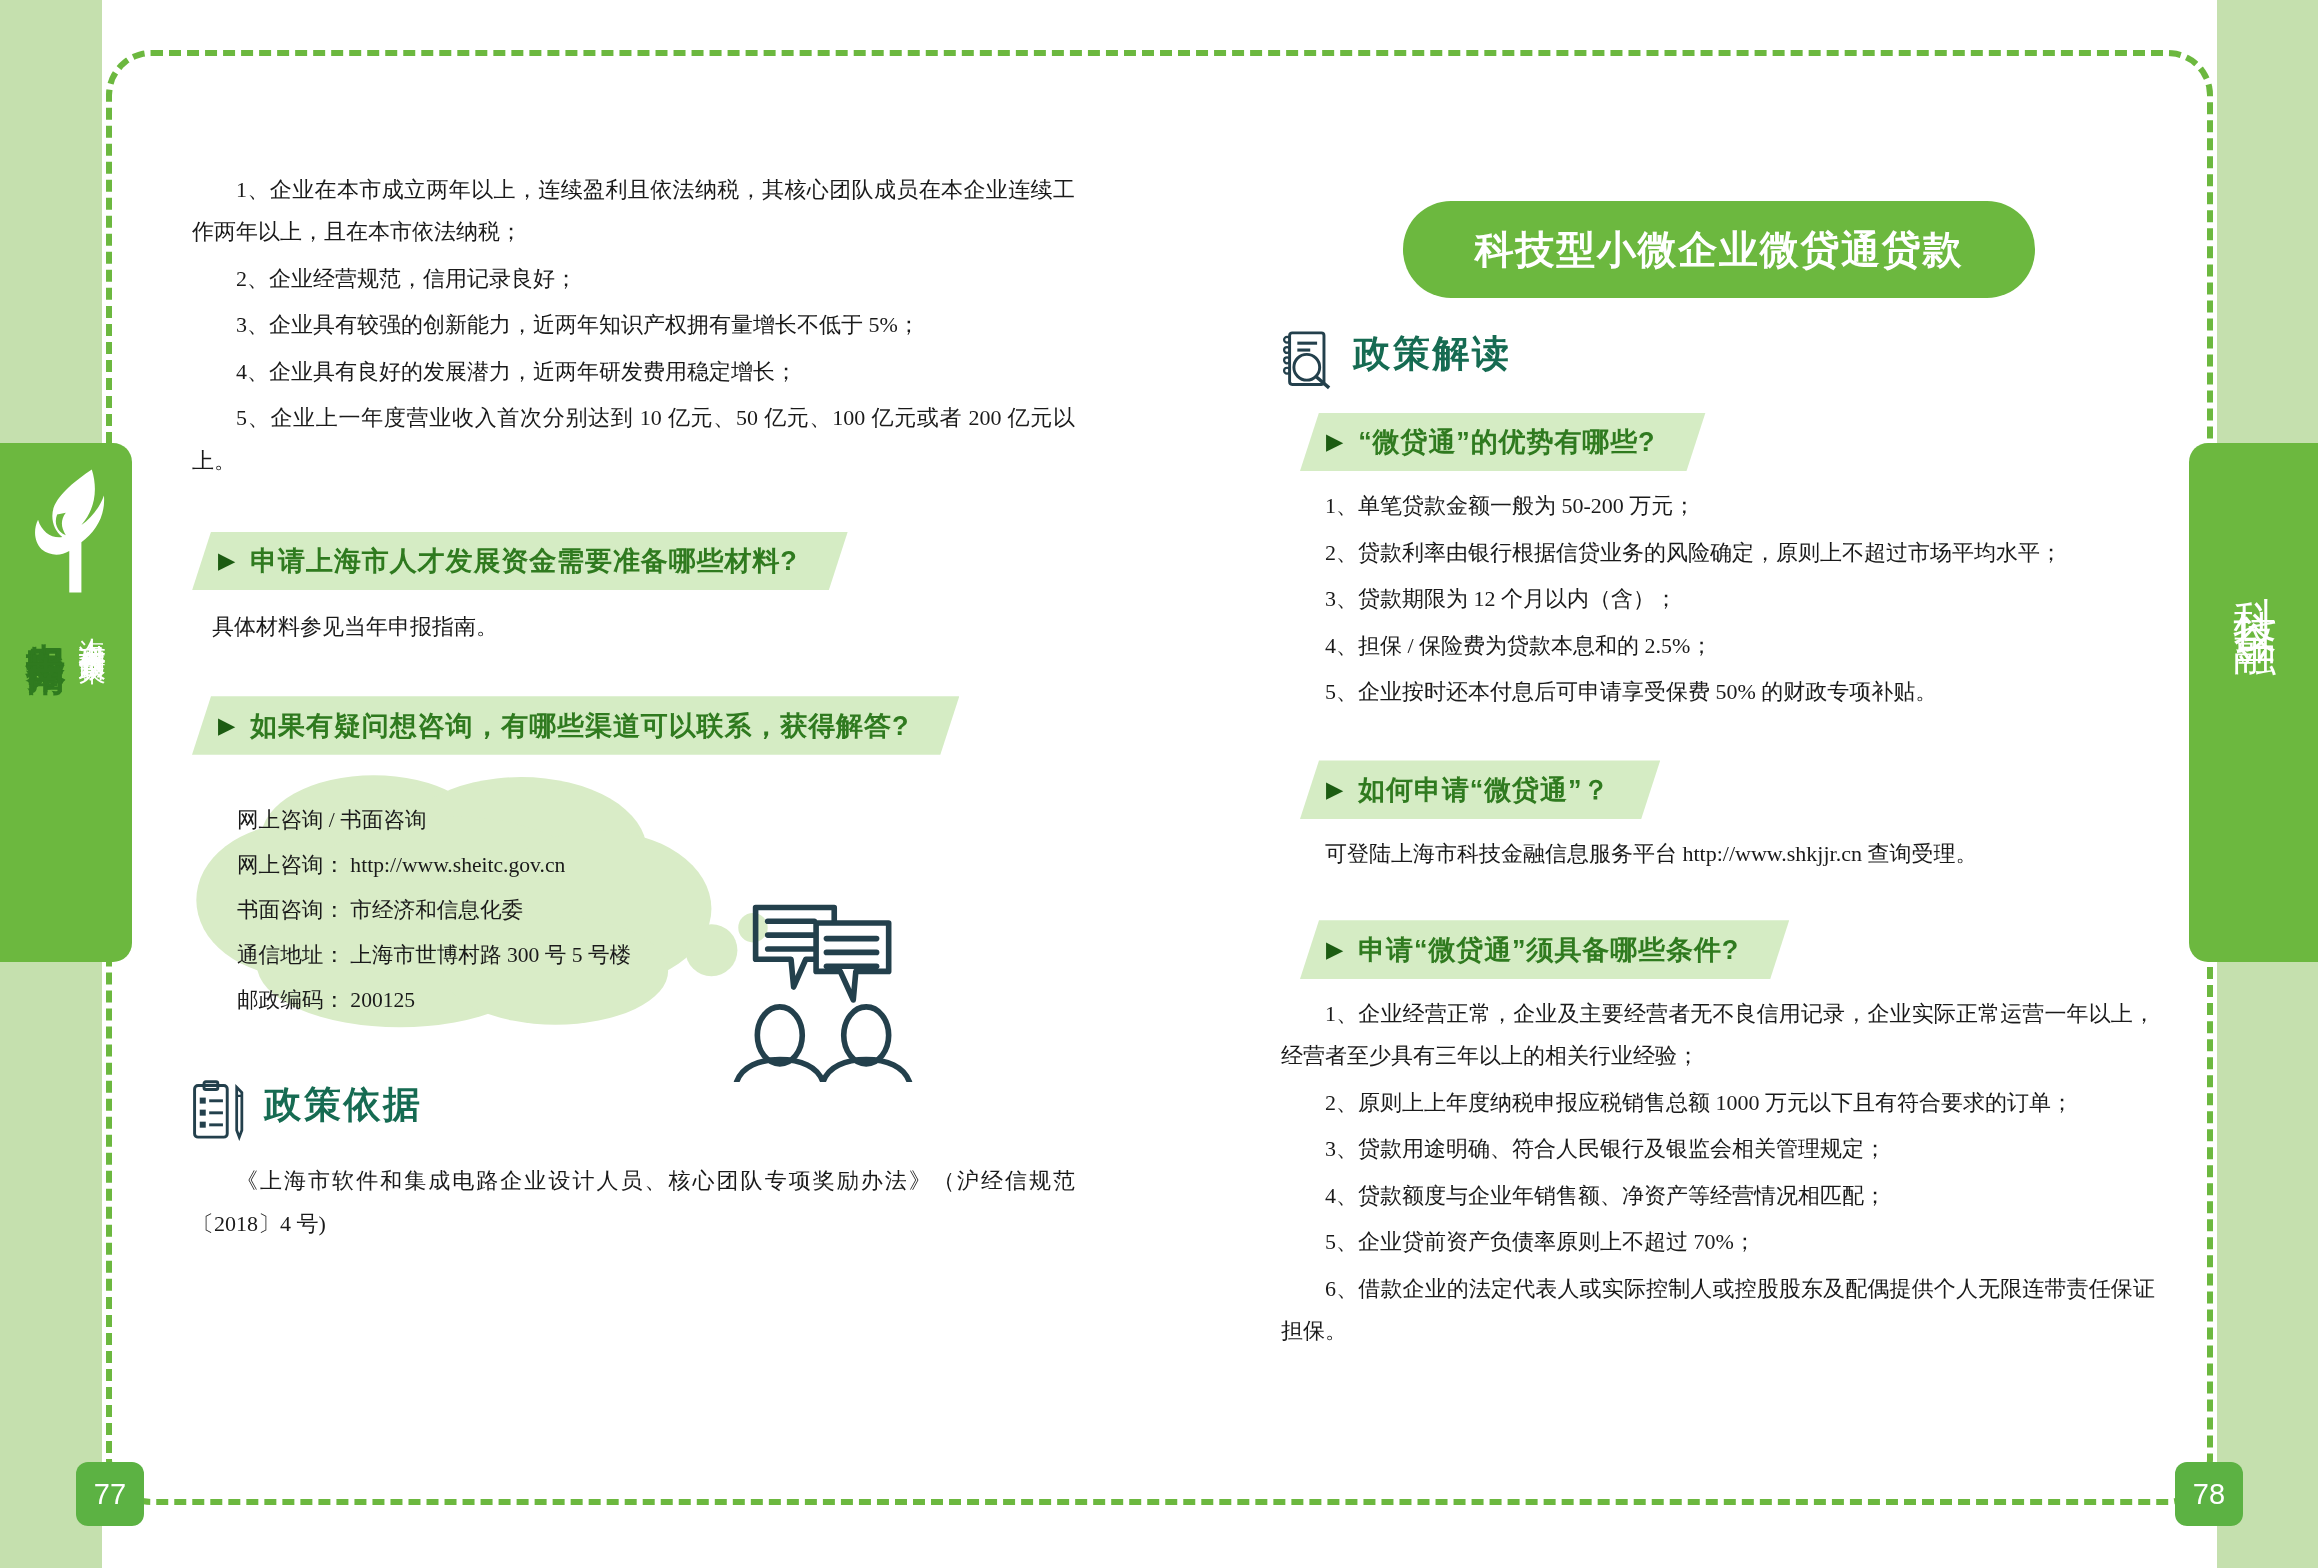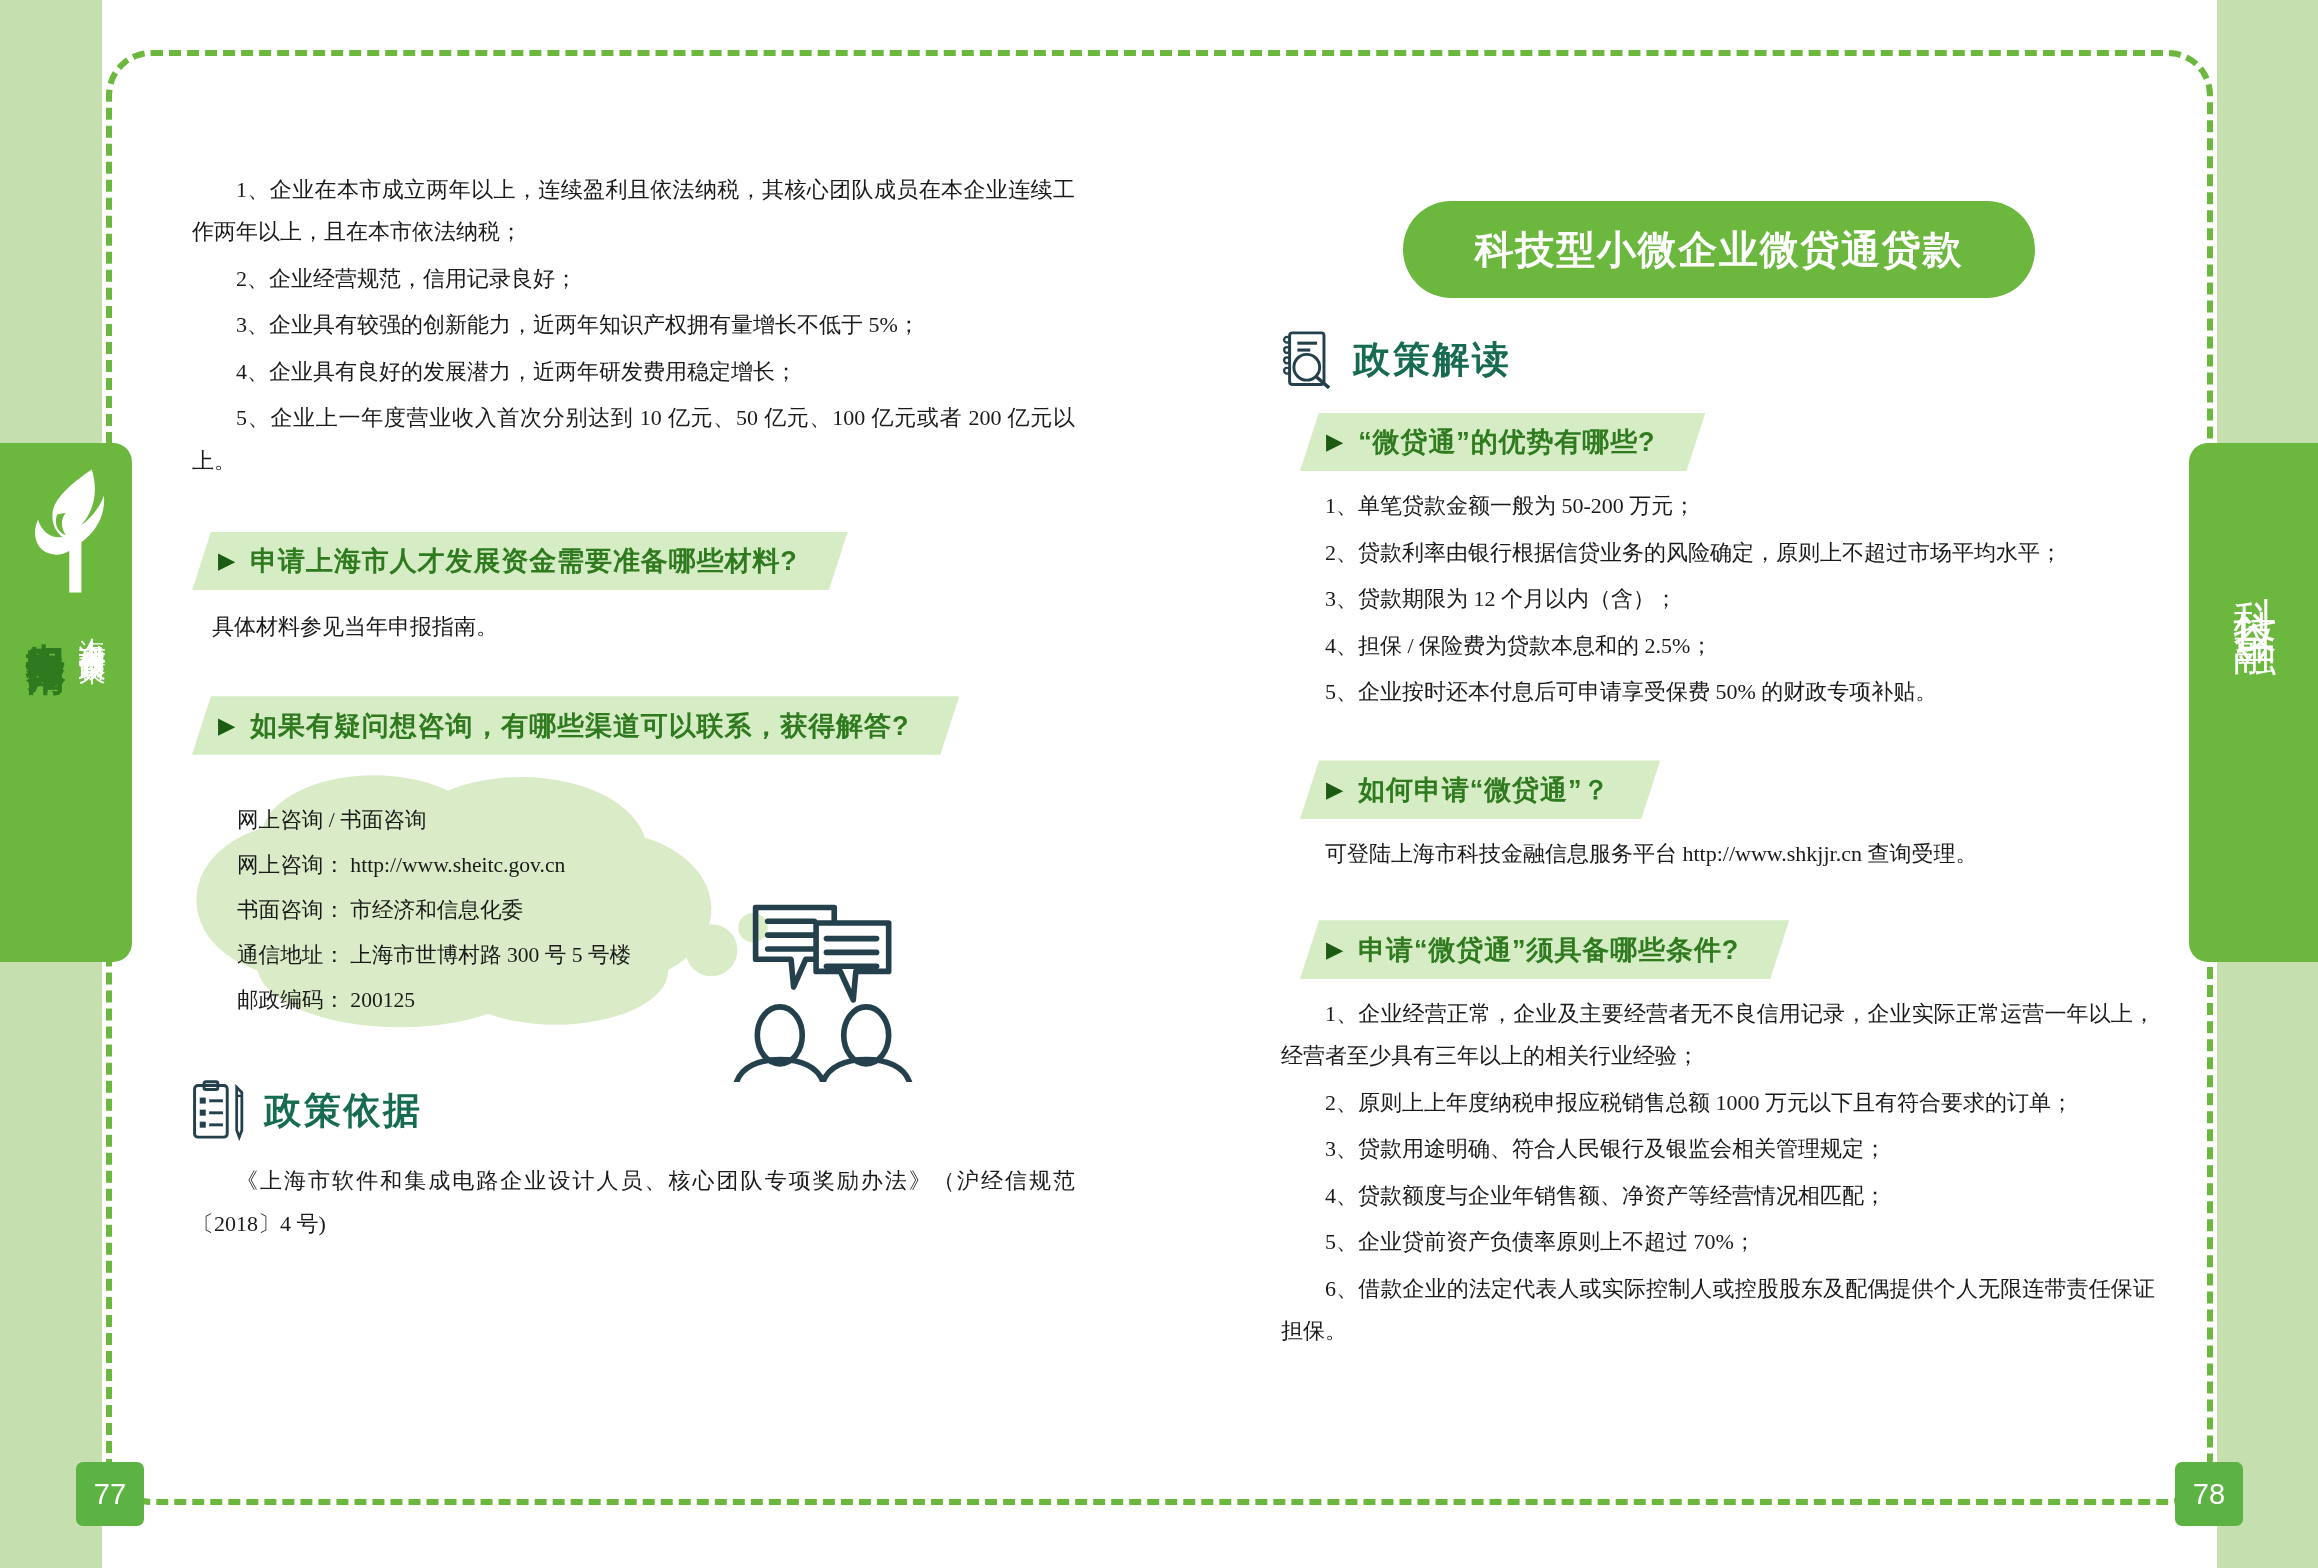--- a/index.html
+++ b/index.html
@@ -87,21 +87,21 @@
   .tab-right-text {
     position: absolute; left: 38px; top: 121px;
     font-size: 43px; color: #ffffff; font-weight: normal;
     line-height: 1.3; letter-spacing: 12px;
   }
   
   .pagenum {
     position: absolute;
     width: 68px; height: 64px;
     background: #5cb243;
-    border-radius: 7px;
+    border-radius: 12px;
     color: #ffffff;
     font-size: 29px;
     display: flex; align-items: center; justify-content: center;
   }
   .pagenum.left  { left: 76px;  bottom: 43px; }
   .pagenum.right { right: 76px; bottom: 43px; }
 
   
   .col-left {
     position: absolute; left: 192px; top: 169px; width: 883px;
@@ -140,21 +140,21 @@
     color: #1c5c12;
     font-size: 22.5px;
     margin-right: 14px;
     transform: translateY(-1.7px);
   }
   .qbar-wrap { margin: 29px 0 14px 0; }
   .qbar-wrap.first { margin-top: 0; }
 
   
   .sec-head {
-    display: flex; align-items: center; gap: 17.3px;
+    display: flex; gap: 17.3px;
     margin: 24px 0 19px 0;
   }
   .sec-head .sec-icon { width: 55px; height: 61px; flex: 0 0 auto; }
   .sec-head .sec-label {
     font-size: 37px; font-weight: bold; color: #166b52;
     letter-spacing: 2.6px;
   }
 
   
   .cloud-wrap {

